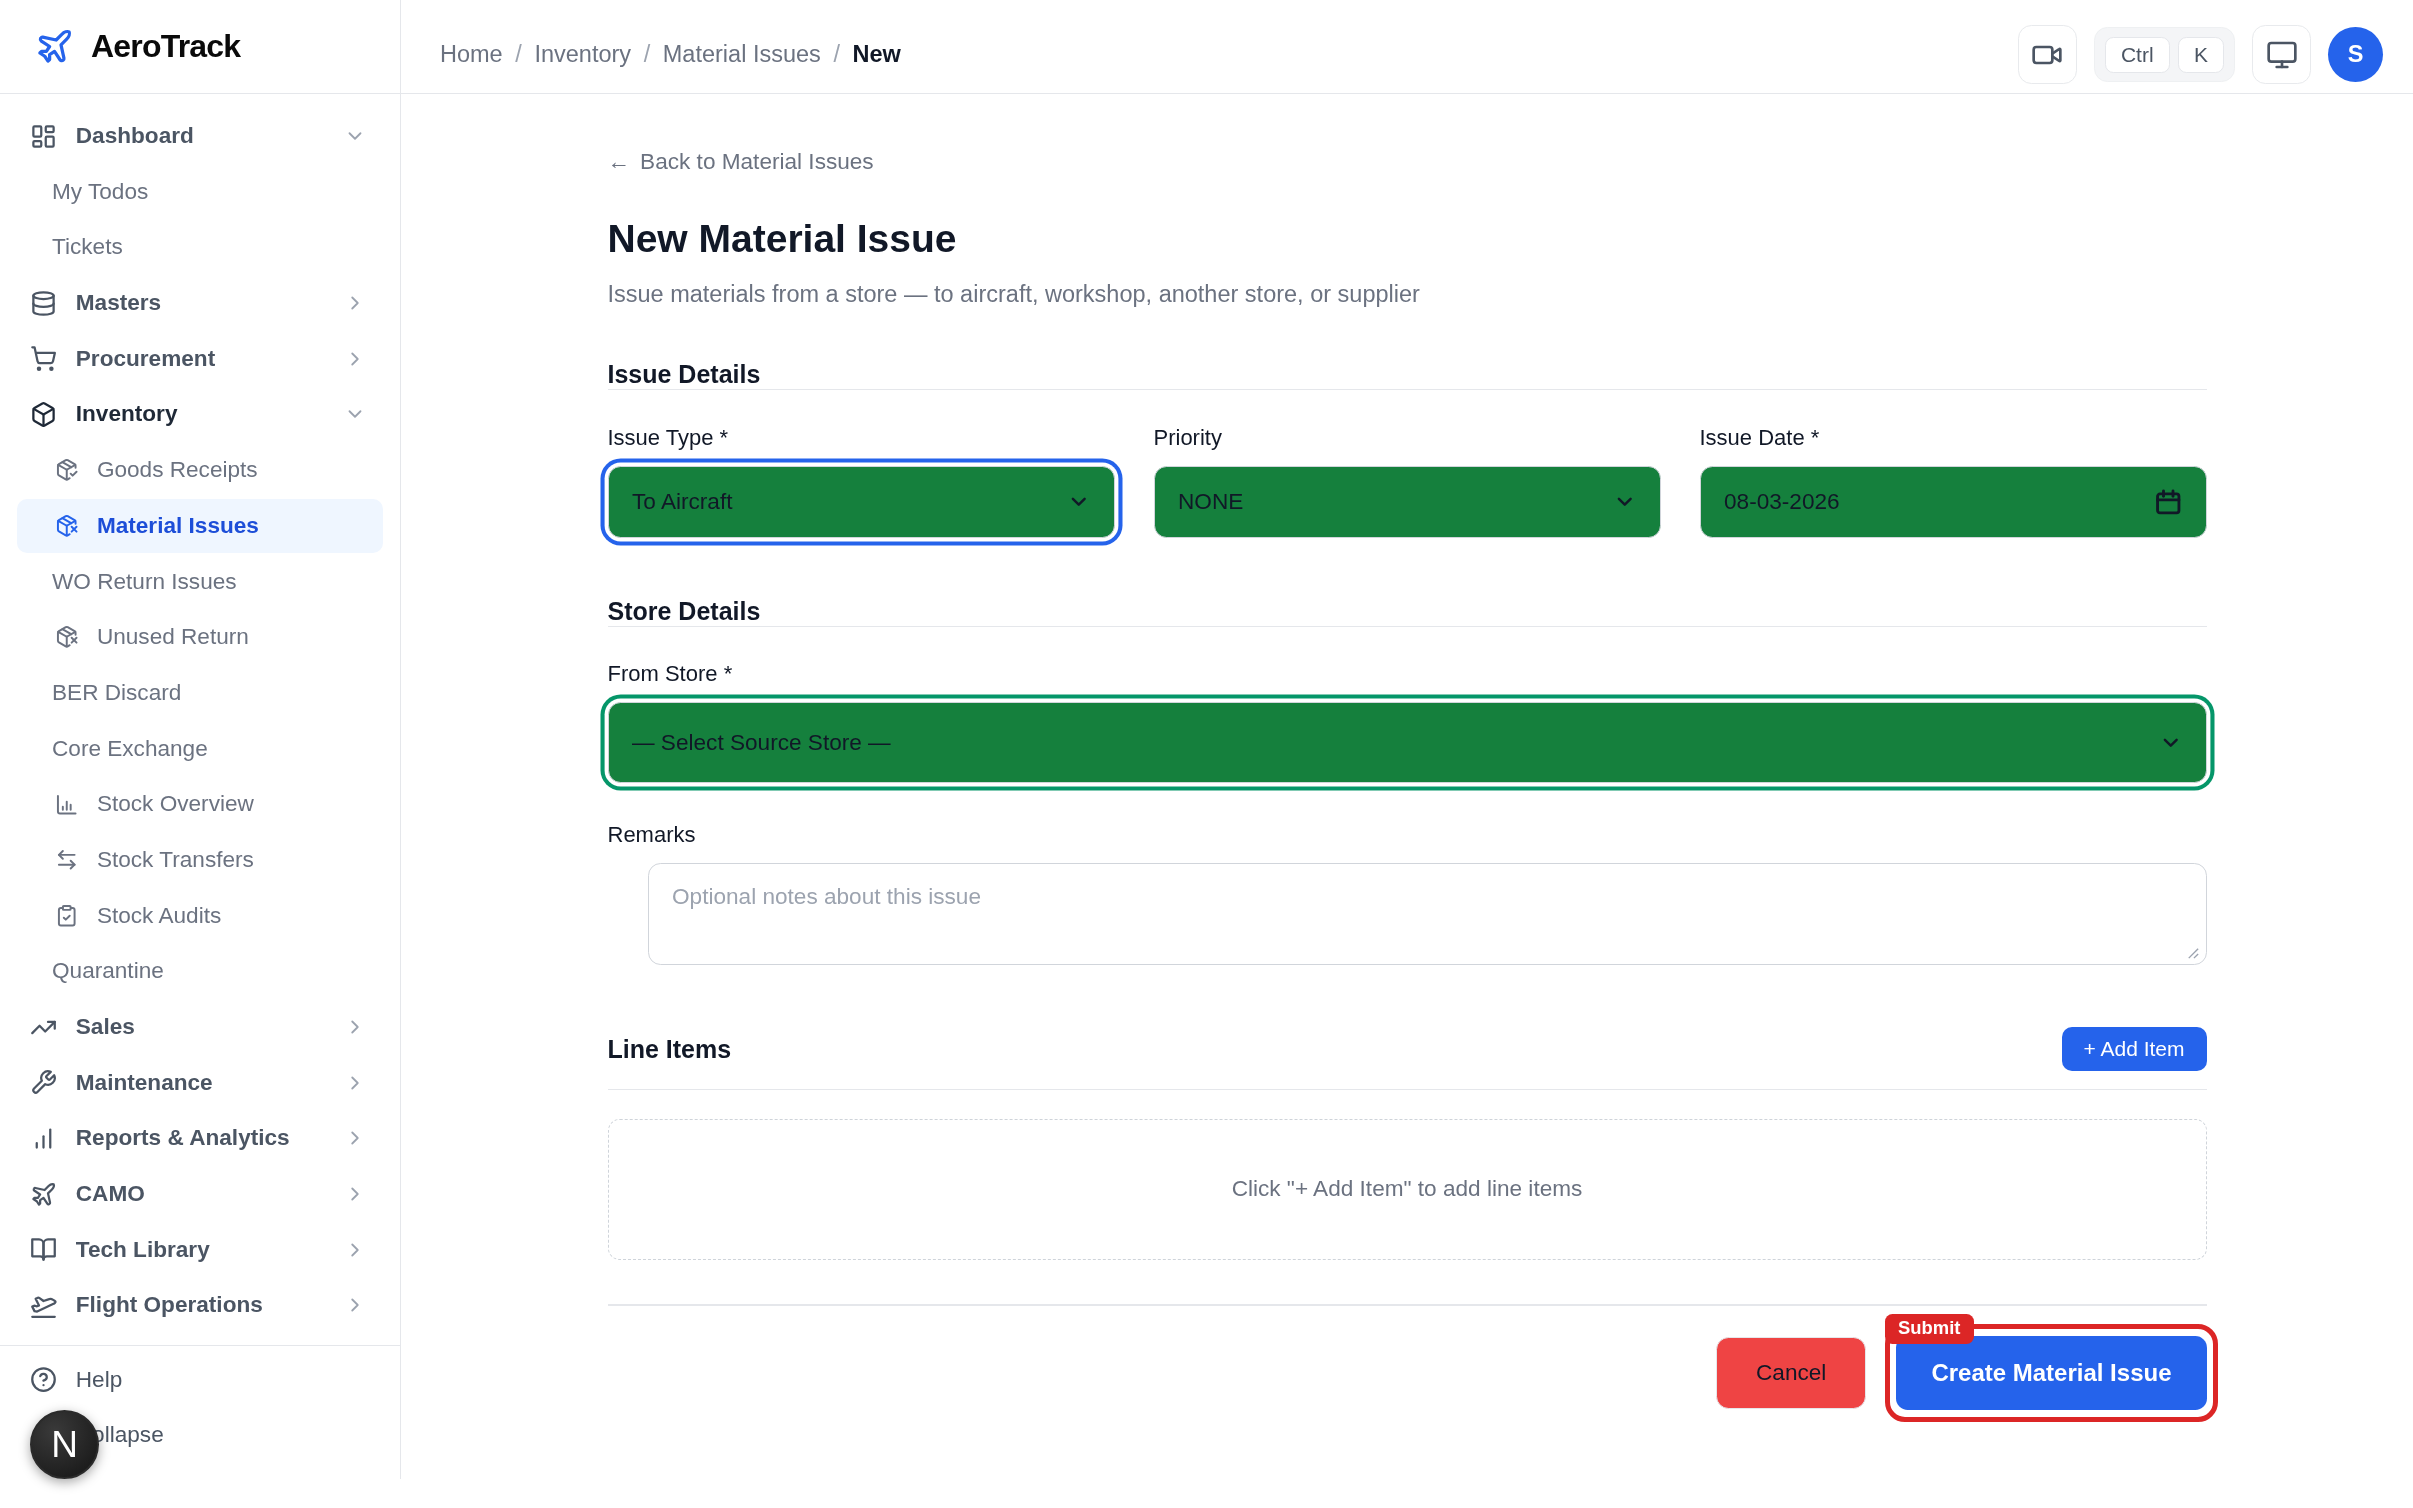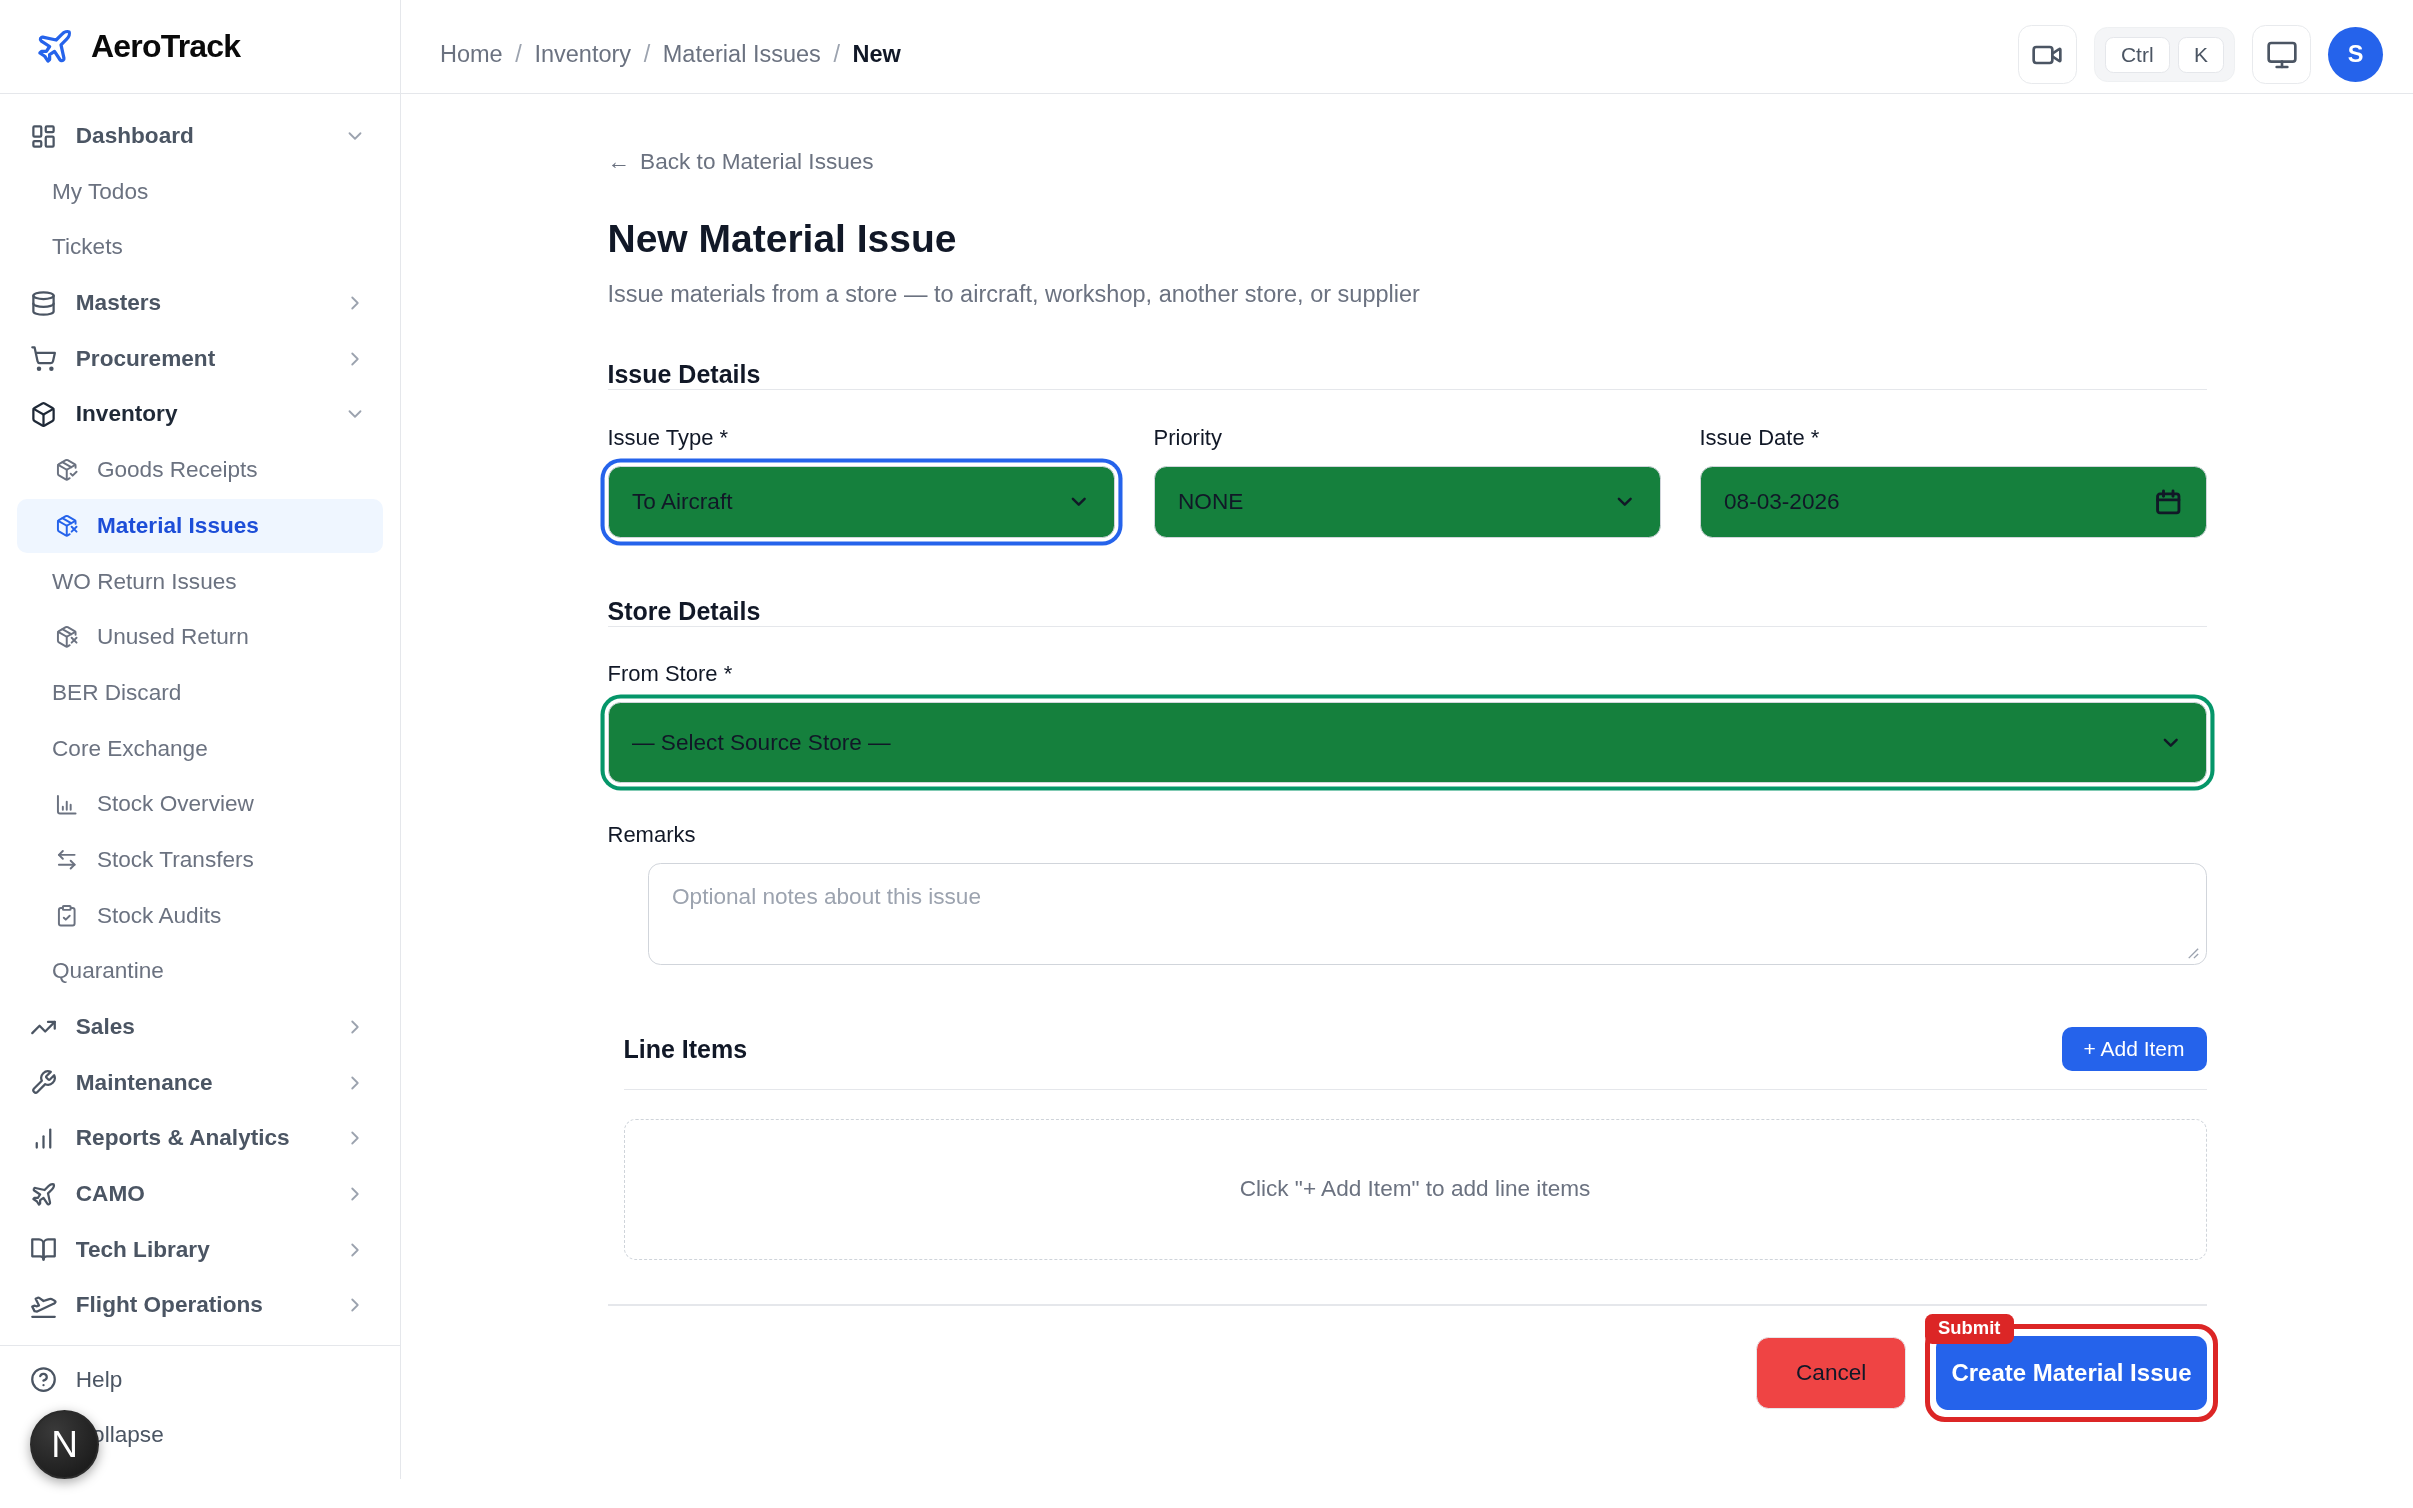--- a/index.html
+++ b/index.html
@@ -88,38 +88,38 @@
   .select .chev { color:#111827; display:flex; }
 
   .full-select { margin-bottom:39px; }
   .ta-wrap { position:relative; margin-bottom:0;margin-left:40px; }
   textarea.remarks { width:100%; height:102px; border:1.7px solid #d1d5db; border-radius:12.6px;
             padding:20px 23.5px; font-size:22.6px; font-family:"Liberation Sans", sans-serif;
             color:#111827; resize:none; outline:none; }
   textarea.remarks::placeholder { color:#9ca3af; }
   .resize-corner { position:absolute; right:6.7px; bottom:8.4px; color:#9ca3af; pointer-events:none; }
 
-  .mt-section { margin-top:59px;margin-left:16px; }
+  .mt-section { margin-top:59px; }
   .line-items-head { display:flex; align-items:center; justify-content:space-between;
                      padding-bottom:18.4px; border-bottom:1.7px solid #e5e7eb; }
   .line-items-head .section-heading { border-bottom:none; padding-bottom:0; }
   .btn-add { background:#2563eb; color:#fff; border:none; border-radius:10px; height:44px;
              padding:0 22px; font-size:21px; font-weight:500; cursor:pointer;
              font-family:"Liberation Sans", sans-serif; }
   .dashed-box { margin-top:28.5px; height:141px; border:1.7px dashed #cfd4da; border-radius:11.7px;
                 display:flex; align-items:center; justify-content:center; color:#6b7280;
                 font-size:22.6px; }
 
   .bottom-divider { margin-top:44px; border-top:2.5px solid #e5e7eb; }
   .actions { margin-top:30px; display:flex; justify-content:flex-end; align-items:center;
              gap:30px; padding-bottom:50px; }
   .btn-cancel { height:72px; padding:0 39px; background:#ef4444; border:1.7px solid #e5e7eb;
                 border-radius:12.6px; font-size:22.6px; font-weight:500; color:#111827;
                 cursor:pointer; font-family:"Liberation Sans", sans-serif; }
-  .btn-create { position:relative; height:74px; padding:0 15px; background:#2563eb; border:none;
+  .btn-create { position:relative; height:74px; padding:0 35px; background:#2563eb; border:none;
                 border-radius:11.7px; font-size:24px; font-weight:600; color:#fff; cursor:pointer;
                 font-family:"Liberation Sans", sans-serif; }
   .btn-create::before { content:""; position:absolute; inset:-11.7px; border:5px solid #dc2626;
                 border-radius:20px; pointer-events:none; }
   .annot-badge { position:absolute; top:-22px; left:-11.7px; background:#dc2626; color:#fff;
                  font-size:18.4px; font-weight:700; padding:3.4px 13.4px 5px 13.4px; border-radius:7.5px;
                  z-index:5; line-height:1.2; }
 </style>
 </head>
 <body>

